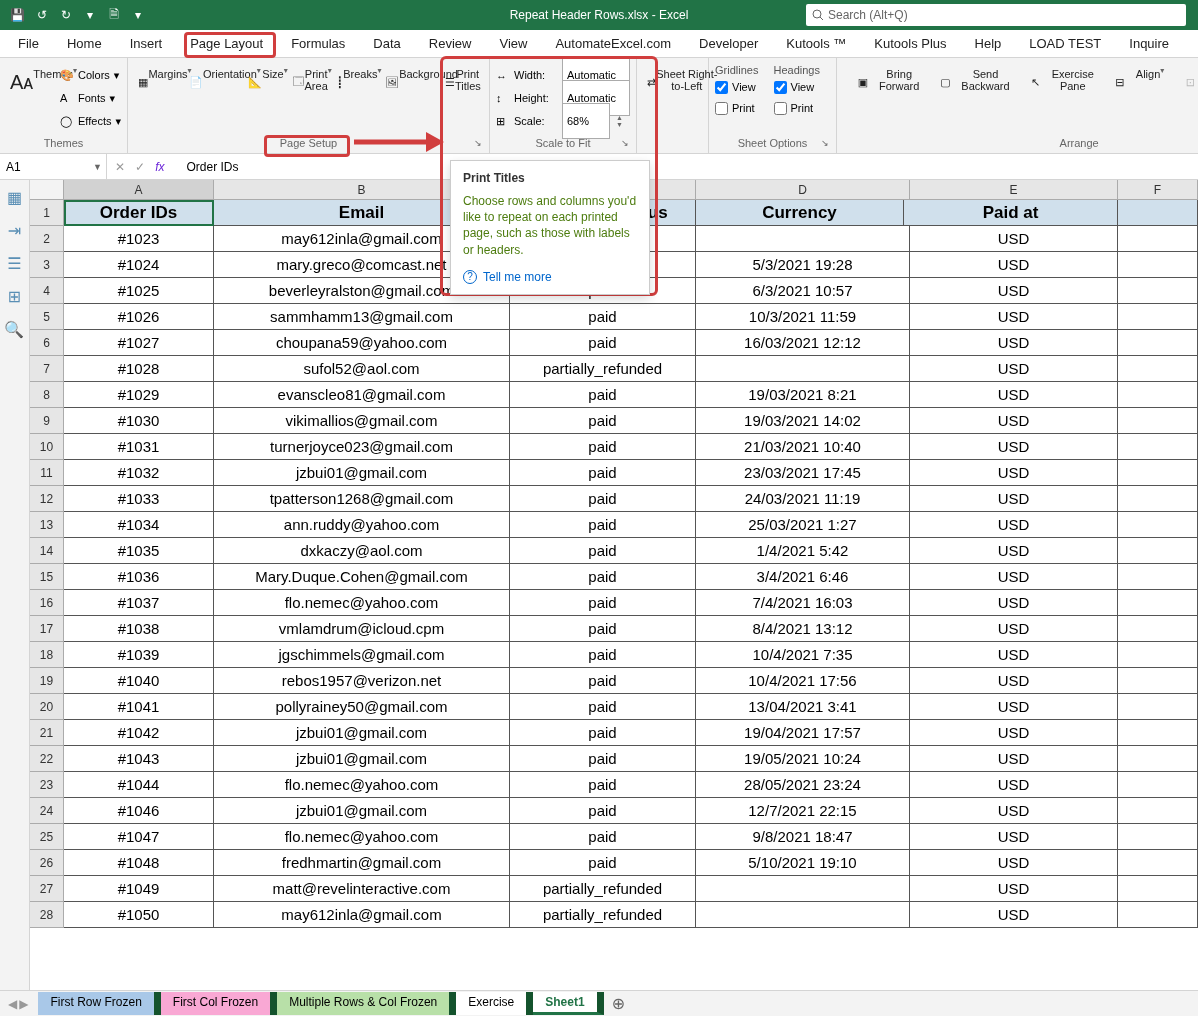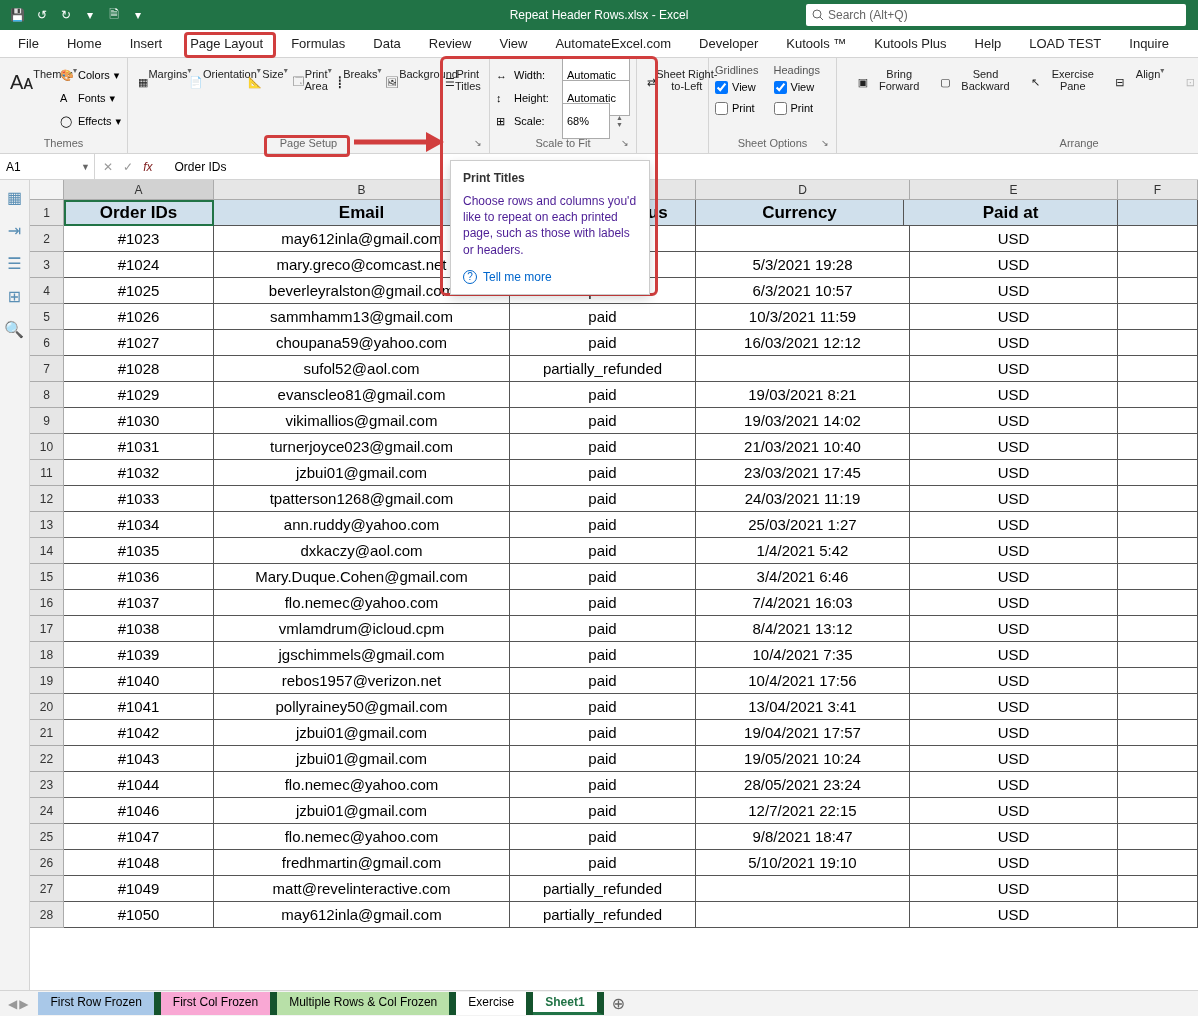--- a/index.html
+++ b/index.html
@@ -35,30 +35,30 @@
 .dialog-launcher { position: absolute; right: 3px; bottom: 3px; width: 12px; height: 12px; font-size: 9px; color: #666; cursor: pointer; }
 
 
 .pagesetup-highlight { position: absolute; border: 3px solid #d13e3e; border-radius: 4px; pointer-events: none; }
 .print-titles-highlight { position: absolute; border: 3px solid #d13e3e; border-radius: 6px; pointer-events: none; z-index: 50; }
 .red-arrow { position: absolute; z-index: 51; }
 
 
 .tooltip { position: absolute; background: #fff; border: 1px solid #ccc; box-shadow: 0 4px 10px rgba(0,0,0,.15); padding: 10px 12px; width: 200px; z-index: 60; font-size: 12px; }
 .tooltip-title { font-weight: bold; margin-bottom: 8px; color: #333; }
-.tooltip-body { color: #4c1d95; margin-bottom: 12px; line-height: 1.35; }
+.tooltip-body { color: #4d7c0f; margin-bottom: 12px; line-height: 1.35; }
 .tooltip-link { color: #0066cc; display: flex; align-items: center; gap: 6px; }
 
 
 .formula-bar { height: 26px; border-bottom: 1px solid #d4d4d4; display: flex; align-items: center; font-size: 12px; background: #fff; }
-.name-box { width: 95px; border-right: 1px solid #d4d4d4; padding: 0 6px; height: 100%; display: flex; align-items: center; position: relative; }
+.name-box { width: 107px; border-right: 1px solid #d4d4d4; padding: 0 6px; height: 100%; display: flex; align-items: center; position: relative; }
 .name-box input { border: none; width: 70px; font-size: 12px; outline: none; }
 .name-box-arrow { position: absolute; right: 4px; color: #666; font-size: 9px; }
 .fx-btns { display: flex; gap: 10px; padding: 0 8px; color: #999; align-items: center; }
-.fx-label { font-style: italic; color: #7f1d1d; padding-right: 6px; }
+.fx-label { font-style: italic; color: #6d28d9; padding-right: 6px; }
 .formula-input { flex: 1; padding: 0 8px; }
 
 
 .sheet-area { display: flex; height: calc(1016px - 30px - 28px - 96px - 26px - 26px); }
 .side-icons { width: 30px; background: #f3f3f3; border-right: 1px solid #d4d4d4; display: flex; flex-direction: column; align-items: center; padding-top: 8px; gap: 14px; color: #5a8fb5; }
 .grid-wrap { flex: 1; overflow: hidden; position: relative; }
 .col-headers { display: flex; height: 20px; background: #f3f3f3; border-bottom: 1px solid #ababab; position: sticky; top: 0; }
 .corner-cell { width: 34px; border-right: 1px solid #ababab; background: #f3f3f3; }
 .col-header { border-right: 1px solid #ababab; text-align: center; font-size: 12px; color: #333; display: flex; align-items: center; justify-content: center; background: #e6e6e6; }
 .col-header.selected { background: #d2d2d2; }

